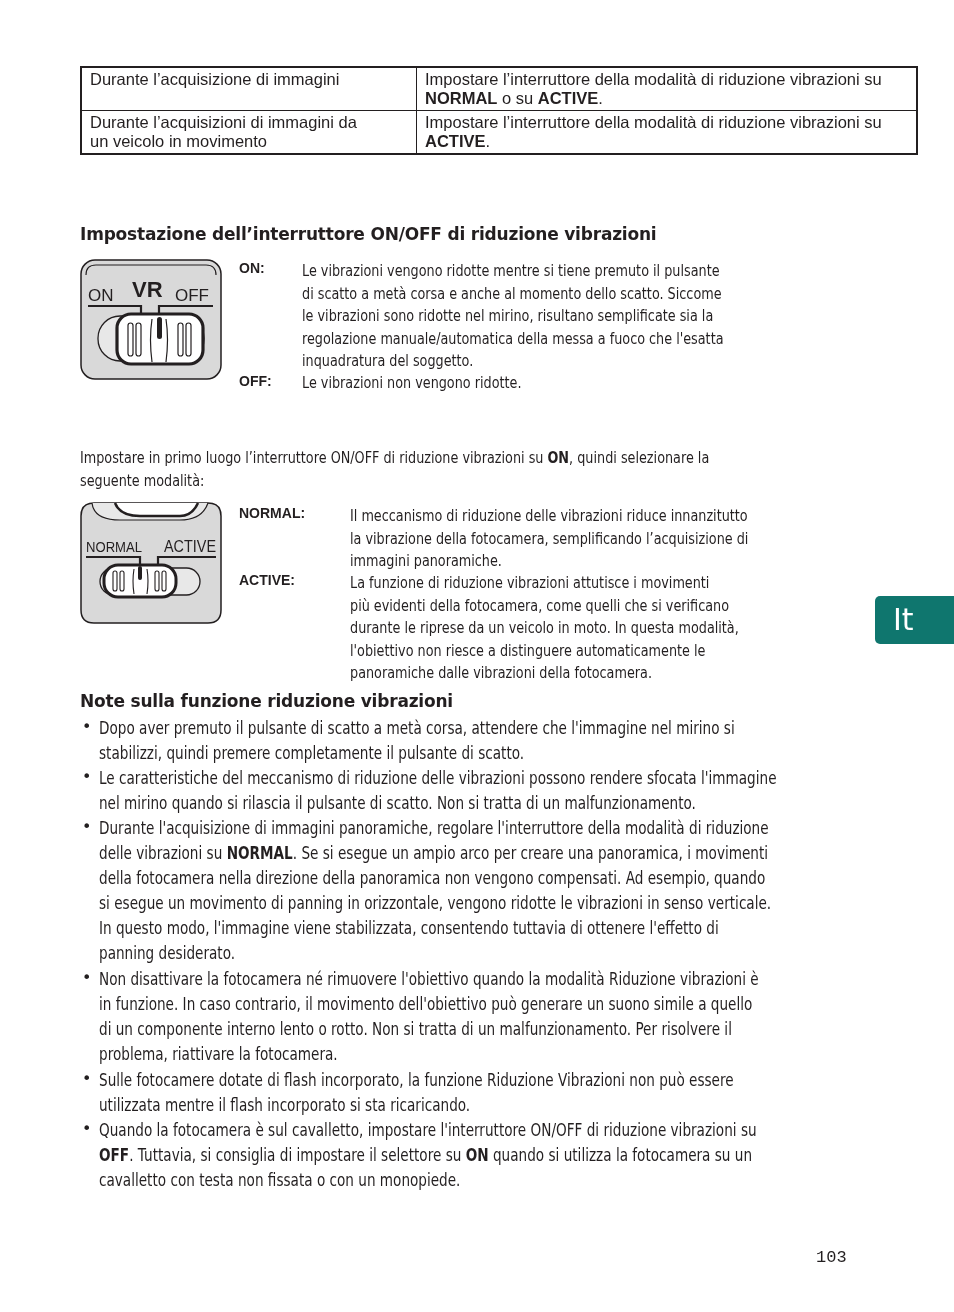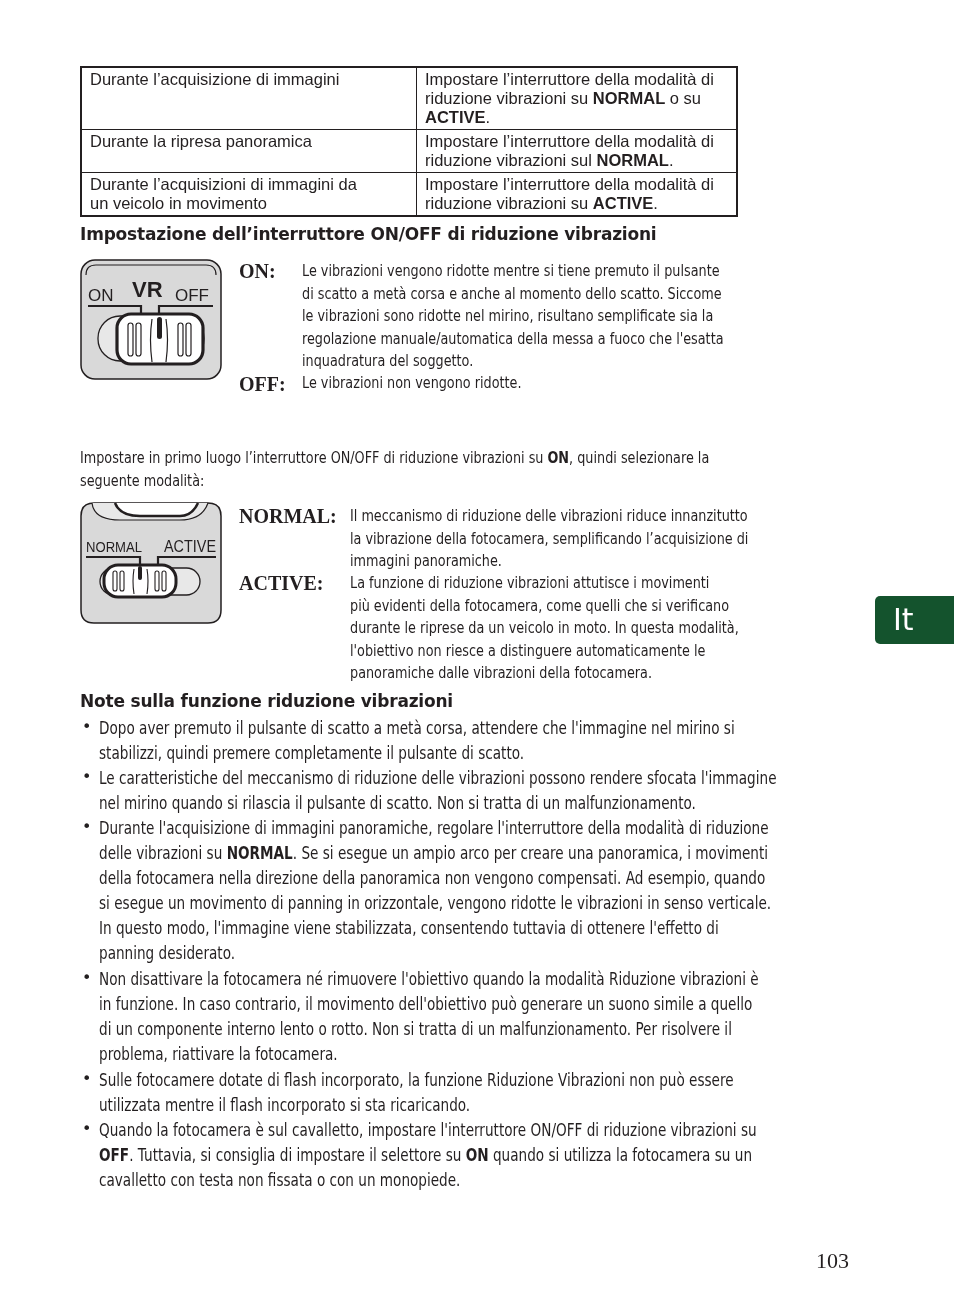--- a/index.html
+++ b/index.html
@@ -1,63 +1,57 @@
 <!DOCTYPE html>
 <html><head>
 <meta charset="utf-8">
 <style>
   html, body { margin: 0; padding: 0; background: #ffffff; }
   body { width: 954px; height: 1312px; position: relative; overflow: hidden;
          font-family: "DejaVu Sans Condensed", "Liberation Sans Narrow", "Liberation Sans", sans-serif; color: #231f20; }
   .abs { position: absolute; }
 
   
-  table.info { position: absolute; left: 80px; top: 66px; width: 658px; border-collapse: collapse;
+  table.info { position: absolute; left: 80px; top: 66px; width: 838px; border-collapse: collapse;
                font-family: "Liberation Sans", sans-serif; font-size: 16.5px; line-height: 19px; }
   table.info td { border: 1.2px solid #231f20; padding: 2px 8px 2px 8px; vertical-align: top; }
   table.info { border: 2px solid #231f20; }
   table.info td.c1 { width: 318px; }
   table.info td.c1 span { display:block; }
   table.info b { font-weight: bold; }
 
   .h { font-family: "DejaVu Sans", sans-serif; font-weight: bold; font-size: 17px; letter-spacing: -0.2px; }
   .body-text { font-family: "DejaVu Sans", sans-serif; font-size: 16px; line-height: 22.5px;
                transform-origin: left top; transform: scaleX(0.80); white-space: nowrap; }
-  .term { font-family: Liberation Serif, serif; font-weight: bold; font-size: 20px; }
+  .term { font-family: Liberation Sans, sans-serif; font-weight: bold; font-size: 14px; }
   .desc { font-family: "DejaVu Sans", sans-serif; font-size: 16px; line-height: 22.5px;
           transform-origin: left top; transform: scaleX(0.80); white-space: nowrap; }
   .desc div, .body-text div { height: 22.5px; }
 
   .bullet { position: absolute; left: 82px; font-size: 16px; font-family: "DejaVu Sans", sans-serif; }
   .note-lines { position: absolute; left: 99px; font-family: "DejaVu Sans", sans-serif; font-size: 17px;
                 line-height: 25.1px; transform-origin: left top; transform: scaleX(0.80); white-space: nowrap; }
   .note-lines div { height: 25.1px; }
 
-  .lang-tab { position: absolute; left: 875px; top: 596px; width: 79px; height: 48px; background: #14532d;
+  .lang-tab { position: absolute; left: 875px; top: 596px; width: 79px; height: 48px; background: #0f766e;
               border-radius: 5px 0 0 5px; color: #ffffff; font-family: "DejaVu Sans", sans-serif;
               font-size: 30px; line-height: 48px; padding-left: 18px; box-sizing: border-box; }
-  .page-num { position: absolute; left: 816px; top: 1248px; font-family: Liberation Serif, serif; font-size: 22px; }
+  .page-num { position: absolute; left: 816px; top: 1248px; font-family: Liberation Mono, monospace; font-size: 17px; }
   svg { position: absolute; }
 </style>
 </head>
 <body>
 
 <table class="info">
   <tbody>
       <tr>
     <td class="c1">
           <span>Durante l’acquisizione di immagini</span>
         </td>
     <td><span>Impostare l’interruttore della modalità di riduzione vibrazioni su </span><b>NORMAL</b><span> o su </span><b>ACTIVE</b><span>.</span></td>
-  </tr>
-  <tr>
-    <td class="c1">
-          <span>Durante la ripresa panoramica</span>
-        </td>
-    <td><span>Impostare l’interruttore della modalità di riduzione vibrazioni sul </span><b>NORMAL</b><span>.</span></td>
   </tr>
   <tr>
     <td class="c1">
           <span>Durante l’acquisizioni di immagini da</span>
           <span>un veicolo in movimento</span>
         </td>
     <td><span>Impostare l’interruttore della modalità di riduzione vibrazioni su </span><b>ACTIVE</b><span>.</span></td>
   </tr>
 </tbody>
   </table>

